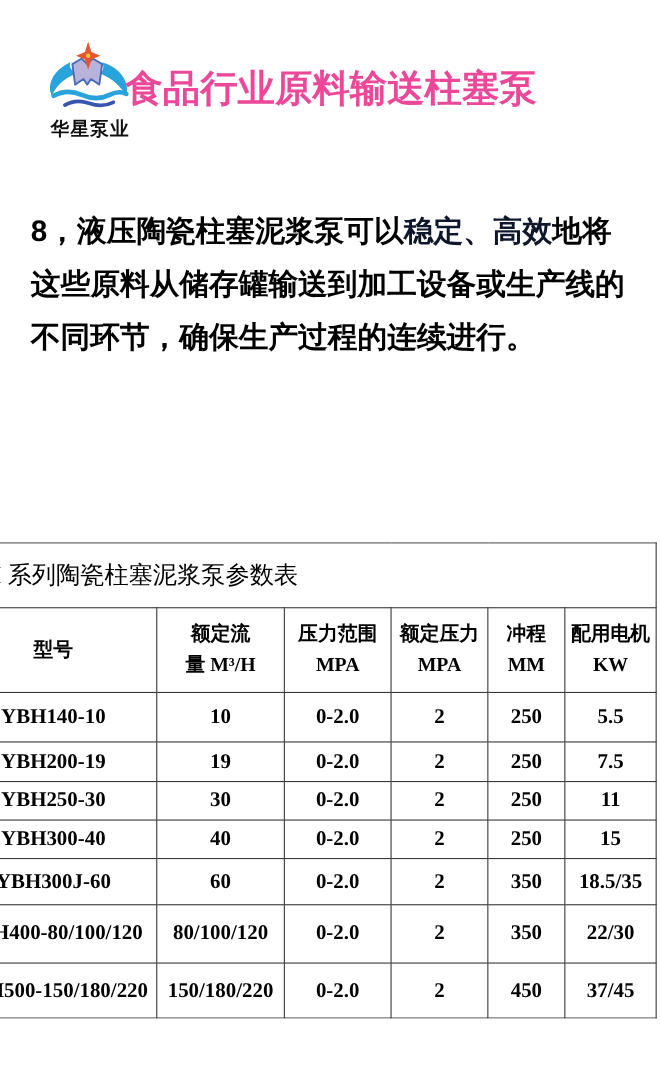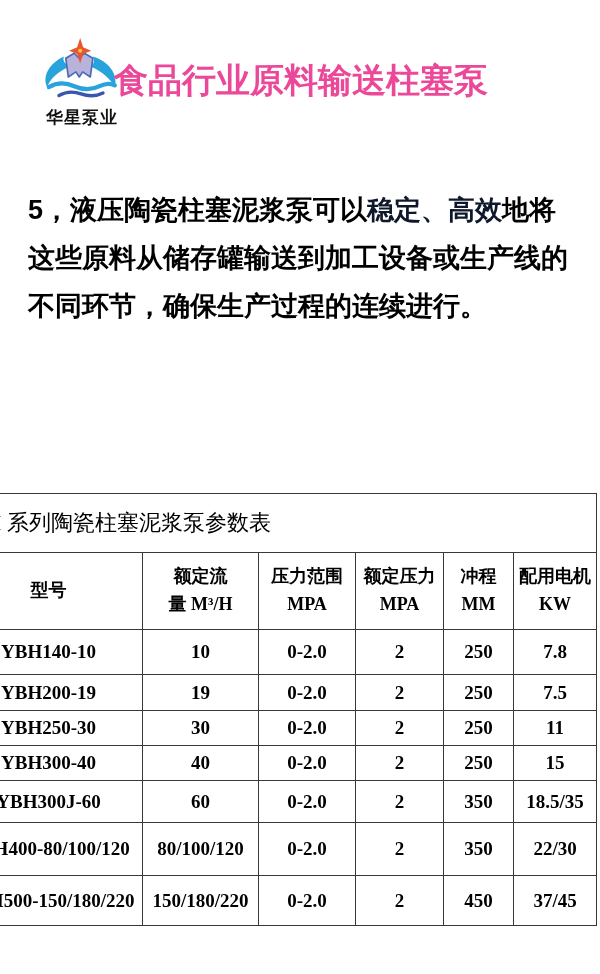--- a/index.html
+++ b/index.html
@@ -112,21 +112,21 @@
       <path d="M24 68 Q 36 61 50 66 Q 64 71 76 65" fill="none" stroke="#3a55b0" stroke-width="4" stroke-linecap="round"></path>
 
       <path d="M49 0 L52.5 11 L62 15 L52.5 19 L49 30 L45.5 19 L36 15 L45.5 11 Z" fill="#e8552f"></path>
       <circle cx="49" cy="15" r="2.4" fill="#f6c43a"></circle>
     </svg>
     <div class="company-name">华星泵业</div>
   </div>
 
   <div class="page-title">食品行业原料输送柱塞泵</div>
 
-  <div class="para para-1"><span>5，液压陶瓷柱塞泥浆泵可以</span><span style="color:#0f172a">稳定、高效</span><span>地将
+  <div class="para para-1"><span>8，液压陶瓷柱塞泥浆泵可以</span><span style="color:#0f172a">稳定、高效</span><span>地将
 这些原料从储存罐输送到加工设备或生产线的
 不同环节，确保生产过程的连续进行。</span></div>
 
 
   <div class="table-wrap">
     <table class="spec">
       <colgroup>
         <col style="width:188px">
           <col style="width:116px">
           <col style="width:97px">
@@ -150,21 +150,21 @@
 MM</th>
         <th>配用电机
 KW</th>
       </tr>
       <tr style="height:45px">
         <td class="data-cell">YBH140-10</td>
         <td class="data-cell">10</td>
         <td class="data-cell">0-2.0</td>
         <td class="data-cell">2</td>
         <td class="data-cell">250</td>
-        <td class="data-cell">7.8</td>
+        <td class="data-cell">5.5</td>
       </tr>
       <tr style="height:36px">
         <td class="data-cell">YBH200-19</td>
         <td class="data-cell">19</td>
         <td class="data-cell">0-2.0</td>
         <td class="data-cell">2</td>
         <td class="data-cell">250</td>
         <td class="data-cell">7.5</td>
       </tr>
       <tr style="height:35px">

